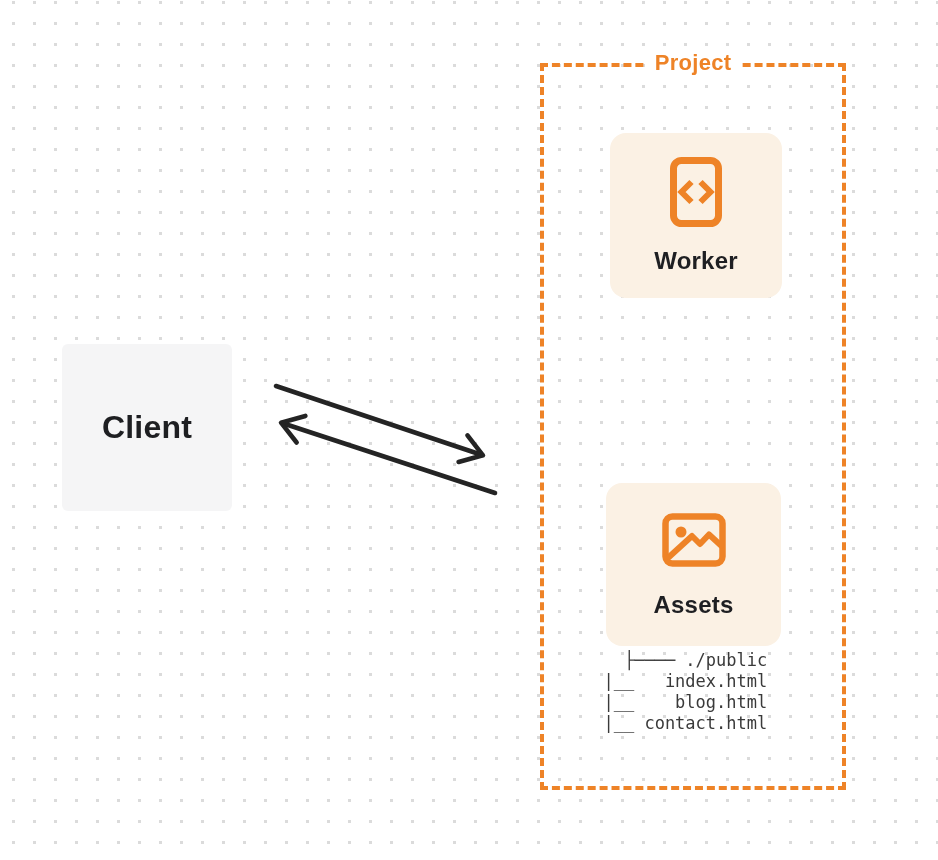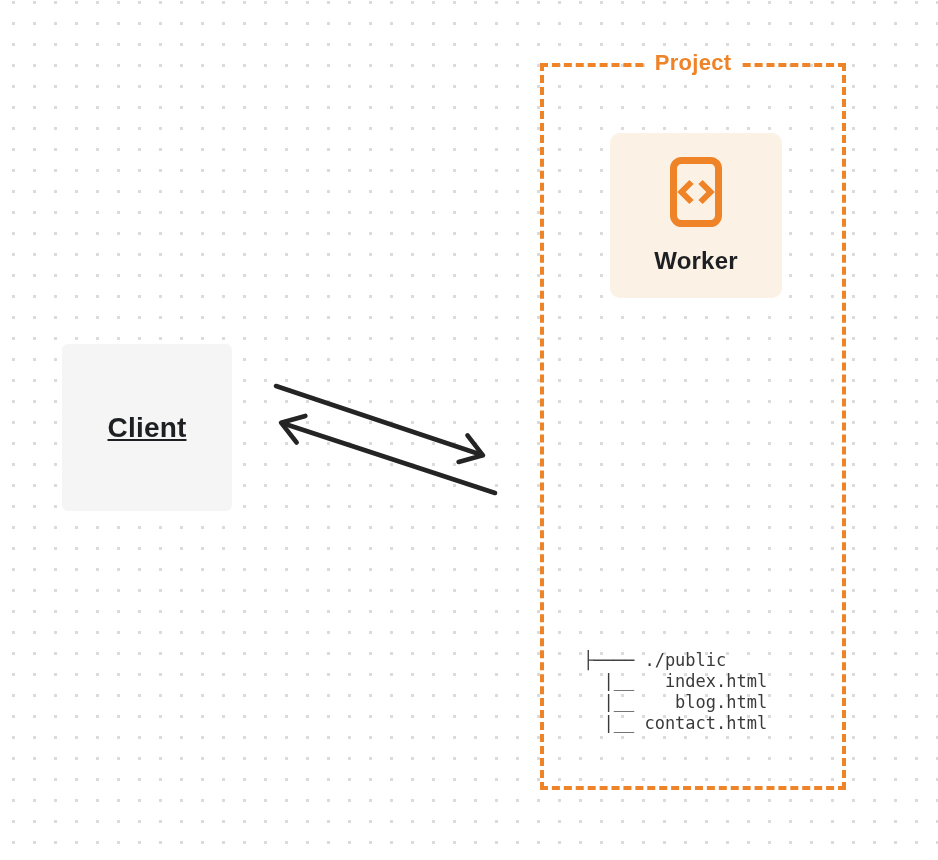--- a/index.html
+++ b/index.html
@@ -26,53 +26,54 @@
   }
 
   
   .client-card{
     position:absolute;left:62px;top:344px;width:170px;height:167px;
     background:var(--client-bg,#F5F5F6);
     border-radius:6px;
     display:flex;align-items:center;justify-content:center;
   }
   .client-card .label{
-    font-size:28px;font-weight:bold;color:var(--ink,#1E1F22);letter-spacing:.2px;text-decoration:underline;
+    font-size:32px;font-weight:bold;color:var(--ink,#1E1F22);letter-spacing:.2px;
   }
 
   
   .request-label{
     position:absolute;left:281px;top:339px;
     font-size:18px;font-weight:bold;color:var(--ink,#1E1F22);
     white-space:nowrap;letter-spacing:.2px;
   }
 
   
   .arrows-svg{position:absolute;left:0;top:0;width:938px;height:860px;pointer-events:none;}
   .arrow-line{stroke:var(--arrow,#242424);stroke-width:4.6;fill:none;stroke-linecap:round;}
   .arrow-head{stroke:var(--arrow,#242424);stroke-width:4.6;fill:none;stroke-linecap:round;stroke-linejoin:round;}
 
   
   .project-box{
     position:absolute;left:540px;top:63px;width:306px;height:727px;
     border:4px dashed var(--orange,#EE8327);
+    text-align:right;
   }
   .project-label{
     position:absolute;top:-17px;left:50%;transform:translateX(-50%);
     background:var(--page-bg,#fff);
     padding:0 9px;
     font-size:22px;font-weight:bold;color:var(--orange,#EE8327);
     letter-spacing:.3px;white-space:nowrap;
   }
 
   
   .node-card{
     position:absolute;
     background:var(--card-bg,#FBF1E4);
-    border-radius:10px;
+    border-radius:16px;
     display:flex;flex-direction:column;align-items:center;
   }
   .worker-card{left:66px;top:66px;width:172px;height:165px;padding-top:24px;}
   .assets-card{left:62px;top:416px;width:175px;height:163px;padding-top:30px;}
   .node-card .label{
     font-size:24px;font-weight:bold;color:var(--ink,#1E1F22);letter-spacing:.2px;
   }
   .worker-card .label{margin-top:20px;}
   .assets-card .label{margin-top:24px;}
   .icon-stroke{stroke:var(--orange,#EE8327);fill:none;}
@@ -112,20 +113,28 @@
 
     <div class="node-card worker-card">
       <svg width="52" height="70" viewBox="0 0 52 70" xmlns="http://www.w3.org/2000/svg">
         <rect class="icon-stroke" x="3.5" y="3.5" width="45" height="63" rx="8" stroke-width="7"></rect>
         <path class="icon-stroke" d="M21.5 25 L11.5 35 L21.5 45" stroke-width="6" stroke-linejoin="miter"></path>
         <path class="icon-stroke" d="M30.5 25 L40.5 35 L30.5 45" stroke-width="6" stroke-linejoin="miter"></path>
       </svg>
       <span class="label">Worker</span>
     </div>
 
+    <div class="node-card assets-card">
+      <svg width="64" height="54" viewBox="0 0 64 54" xmlns="http://www.w3.org/2000/svg">
+        <rect class="icon-stroke" x="3.5" y="3.5" width="57" height="47" rx="7" stroke-width="6.5"></rect>
+        <circle class="icon-fill" cx="19" cy="19" r="5.5"></circle>
+        <path class="icon-stroke" d="M7 44 L30 23 L38 31 L47 21.5 L59 32.5" stroke-width="6" stroke-linejoin="round" stroke-linecap="round"></path>
+      </svg>
+      <span class="label">Assets</span>
+    </div>
 
     <pre class="file-tree">├──── ./public
   |__   index.html
   |__    blog.html
   |__ contact.html</pre>
   </div>
 
 </div>
 
 </body></html>

